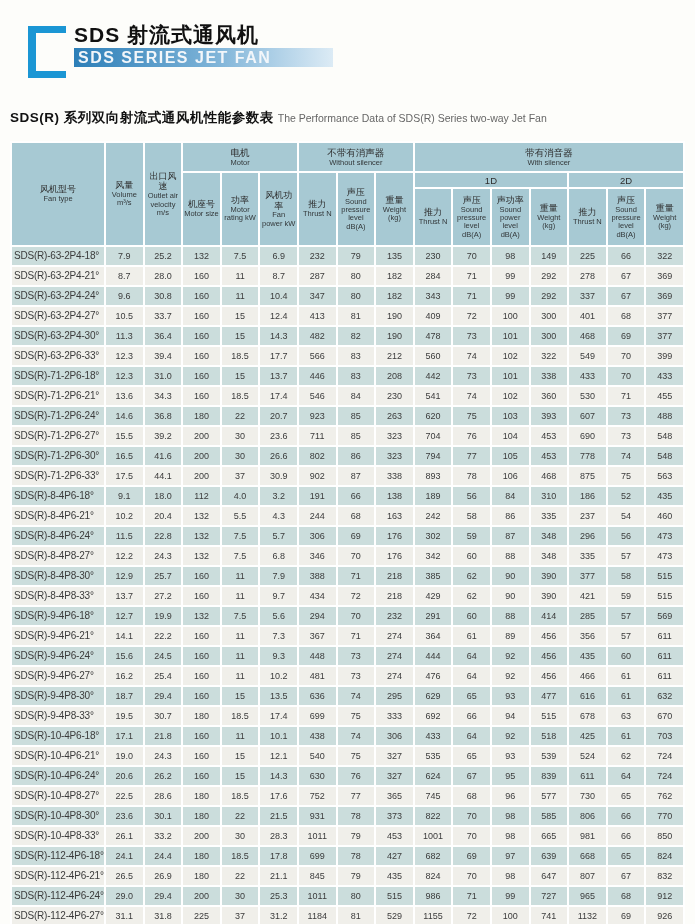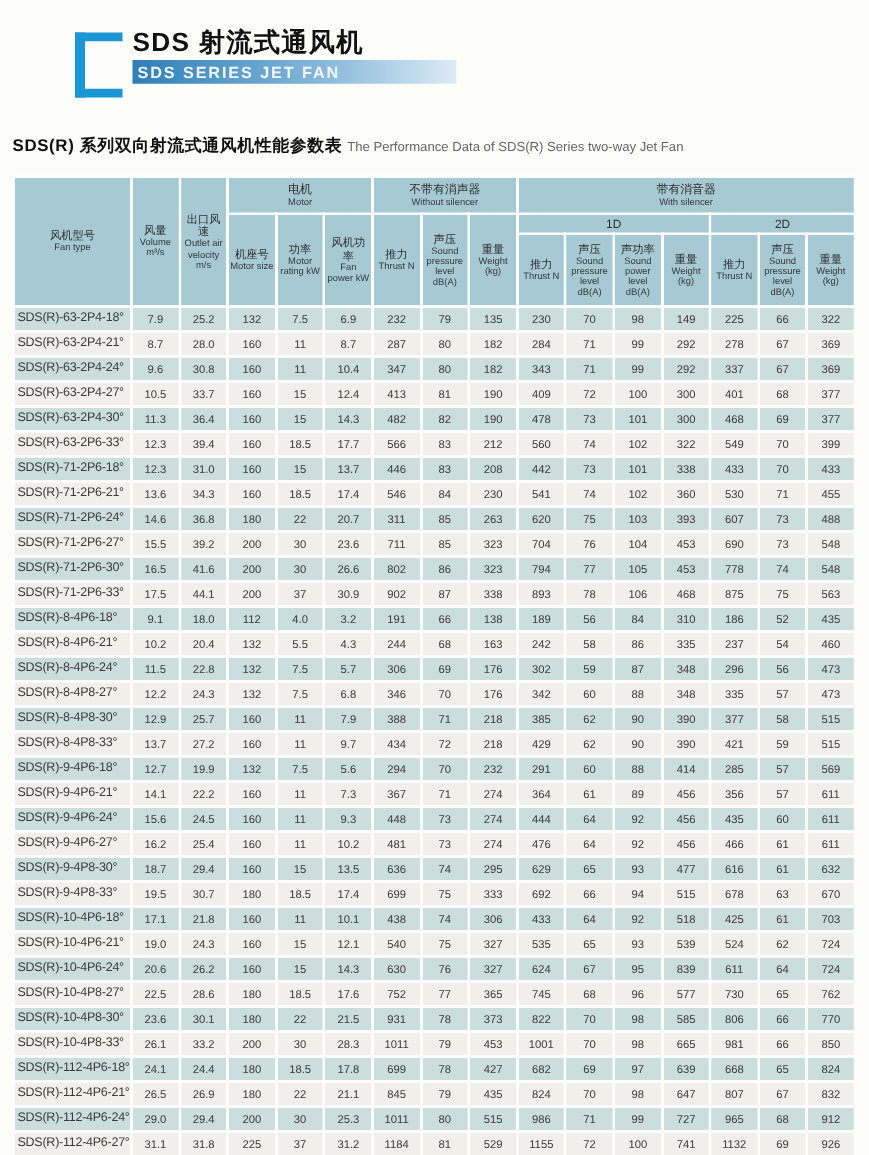--- a/index.html
+++ b/index.html
@@ -6,40 +6,40 @@
   body{
     width:695px;height:924px;
     background:#fdfdfa;
     font-family:"Liberation Sans","DejaVu Sans",sans-serif;
     color:#3a3a3a;
     overflow:hidden;
   }
   .page{position:relative;width:695px;height:924px;}
 
   
-  .hdr{display:flex;align-items:flex-start;padding:24px 0 0 28px;margin-left:32px;}
+  .hdr{display:flex;align-items:flex-start;padding:24px 0 0 28px;}
   .bracket{
     width:30px;height:38px;flex:0 0 30px;
     border-left:8px solid #1b96d4;
     border-top:7px solid #1b96d4;
     border-bottom:7px solid #1b96d4;
     margin-top:2px;
   }
   .title-block{margin-left:8px;}
   .title-cn{
     font-size:21px;font-weight:bold;letter-spacing:1px;
     color:#111;margin:0;line-height:22px;white-space:nowrap;
   }
   .title-bar{
     margin-top:2px;width:255px;height:19px;
     background:linear-gradient(to right,#2d7fb8 0%,#7fb4d8 55%,#dcebf5 100%);
     display:flex;align-items:center;padding-left:4px;
   }
   .title-en{
-    font-size:13px;font-weight:600;letter-spacing:1.5px;color:#f2f6fa;white-space:nowrap;
+    font-size:16px;font-weight:600;letter-spacing:1.5px;color:#f2f6fa;white-space:nowrap;
   }
 
   
   .subtitle{margin:30px 0 0 10px;white-space:nowrap;}
   .sub-cn{font-size:13.5px;font-weight:bold;color:#111;letter-spacing:.5px;}
   .sub-en{font-size:10.5px;color:#666;margin-left:4px;}
 
   
   table.perf{
     margin:14px 10px 0 10px;
@@ -338,21 +338,21 @@
           <td>71</td>
           <td>455</td>
         </tr>
         <tr>
           <td class="model">SDS(R)-71-2P6-24°</td>
           <td>14.6</td>
           <td>36.8</td>
           <td>180</td>
           <td>22</td>
           <td>20.7</td>
-          <td>311</td>
+          <td>923</td>
           <td>85</td>
           <td>263</td>
           <td>620</td>
           <td>75</td>
           <td>103</td>
           <td>393</td>
           <td>607</td>
           <td>73</td>
           <td>488</td>
         </tr>

